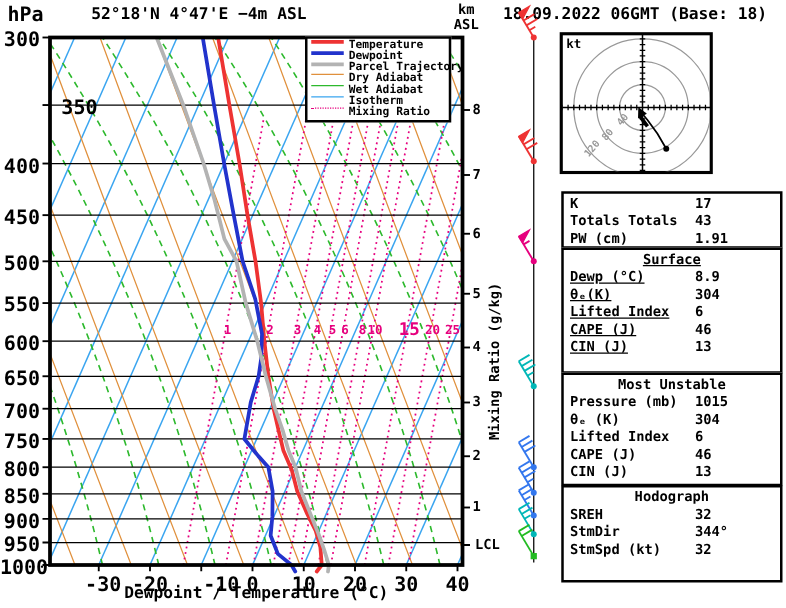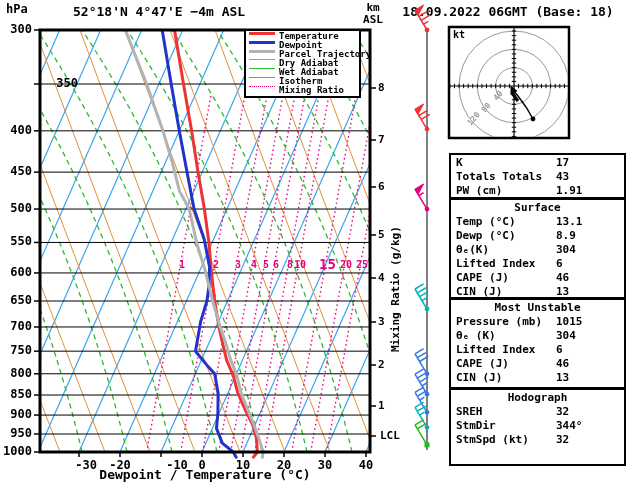--- a/index.html
+++ b/index.html
@@ -1,20 +1,20 @@
 <!DOCTYPE html>
 <html><head>
 <meta charset="utf-8">
 <style>
   html,body{margin:0;padding:0;background:#fff;}
   #stage{position:relative;width:629px;height:486px;background:#fff;overflow:hidden;
          font-family:"DejaVu Sans Mono","Liberation Mono",monospace;color:#000;}
   .abs{position:absolute;}
   .ttl{font-weight:bold;font-size:13px;white-space:nowrap;}
-  .axlbl{font-weight:bold;font-size:12px;white-space:nowrap;}
+  .axlbl{font-weight:bold;font-size:16px;white-space:nowrap;}
   .smlbl{font-weight:bold;font-size:11px;white-space:nowrap;}
   #legend{border:2px solid #000;background:#fff;padding:1px 2px 1px 3px;}
   .leg-row{display:flex;align-items:flex-start;height:9px;}
   .leg-swatch{width:26px;margin-right:4px;flex:0 0 26px;}
   .leg-label{font-weight:bold;font-size:9px;line-height:9px;white-space:nowrap;}
   .tbox{border:2px solid #000;background:#fff;padding:1px 0 1px 5px;box-sizing:border-box;}
   .trow{position:relative;height:14px;font-weight:bold;font-size:11px;line-height:14px;white-space:nowrap;}
   .trow .val{position:absolute;left:100px;top:0;}
   .ttitle{height:14px;font-weight:bold;font-size:11px;line-height:14px;text-align:center;padding-right:5px;}
 </style>
@@ -370,23 +370,22 @@
         </clipPath>
       </defs>
       <text x="453" y="38" font-size="10px" font-weight="bold" font-family="DejaVu Sans Mono, monospace">kt</text>
     </svg>
 
   <div id="tbl-indices" class="tbox abs" style="left:449px;top:153px;width:177px;height:46px;">
       <div class="trow"><span>K</span><span class="val">17</span></div>
       <div class="trow"><span>Totals Totals</span><span class="val">43</span></div>
       <div class="trow"><span>PW (cm)</span><span class="val">1.91</span></div>
     </div>
-  <div id="tbl-surface" class="tbox abs" style="left:449px;top:198px;width:177px;height:101px;">
+  <div id="tbl-surface" class="tbox abs" style="left:449px;top:198px;width:177px;height:101px;text-decoration:underline;">
       <div class="ttitle">Surface</div>
-      <div class="trow"><span>Temp (°C)</span><span class="val">13.1</span></div>
       <div class="trow"><span>Dewp (°C)</span><span class="val">8.9</span></div>
       <div class="trow"><span>θₑ(K)</span><span class="val">304</span></div>
       <div class="trow"><span>Lifted Index</span><span class="val">6</span></div>
       <div class="trow"><span>CAPE (J)</span><span class="val">46</span></div>
       <div class="trow"><span>CIN (J)</span><span class="val">13</span></div>
     </div>
   <div id="tbl-mu" class="tbox abs" style="left:449px;top:298px;width:177px;height:91px;">
       <div class="ttitle">Most Unstable</div>
       <div class="trow"><span>Pressure (mb)</span><span class="val">1015</span></div>
       <div class="trow"><span>θₑ (K)</span><span class="val">304</span></div>

